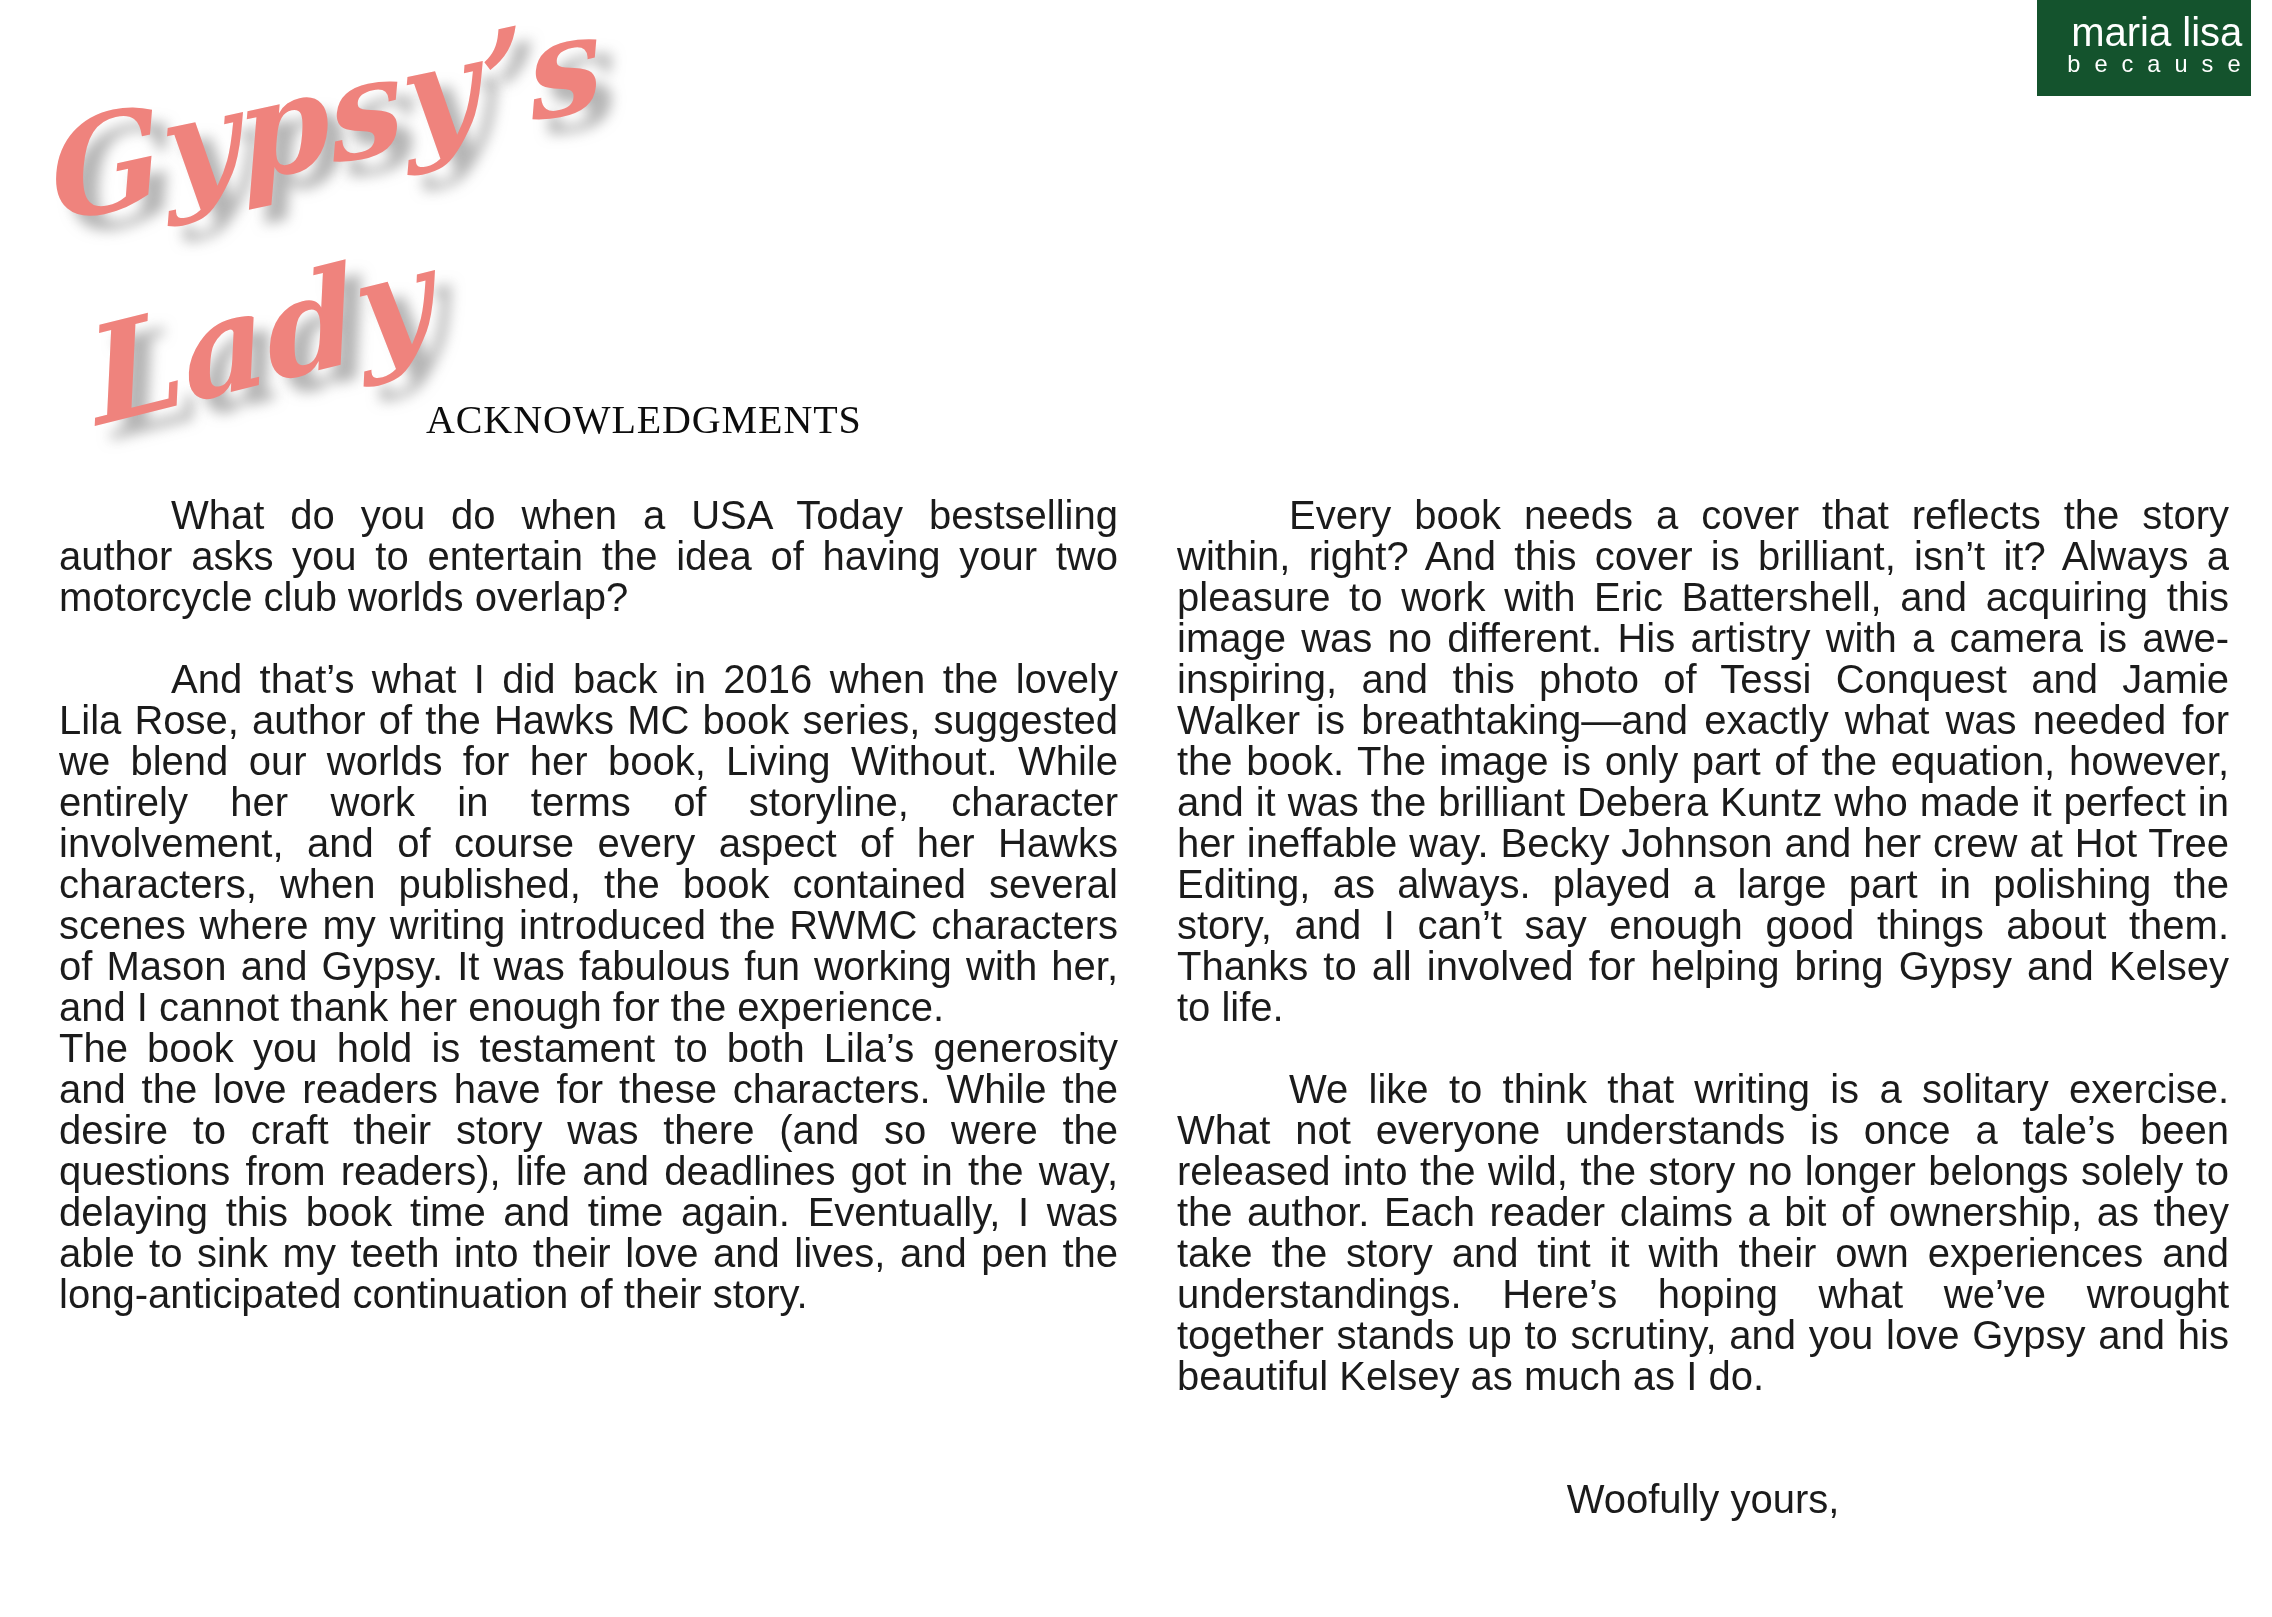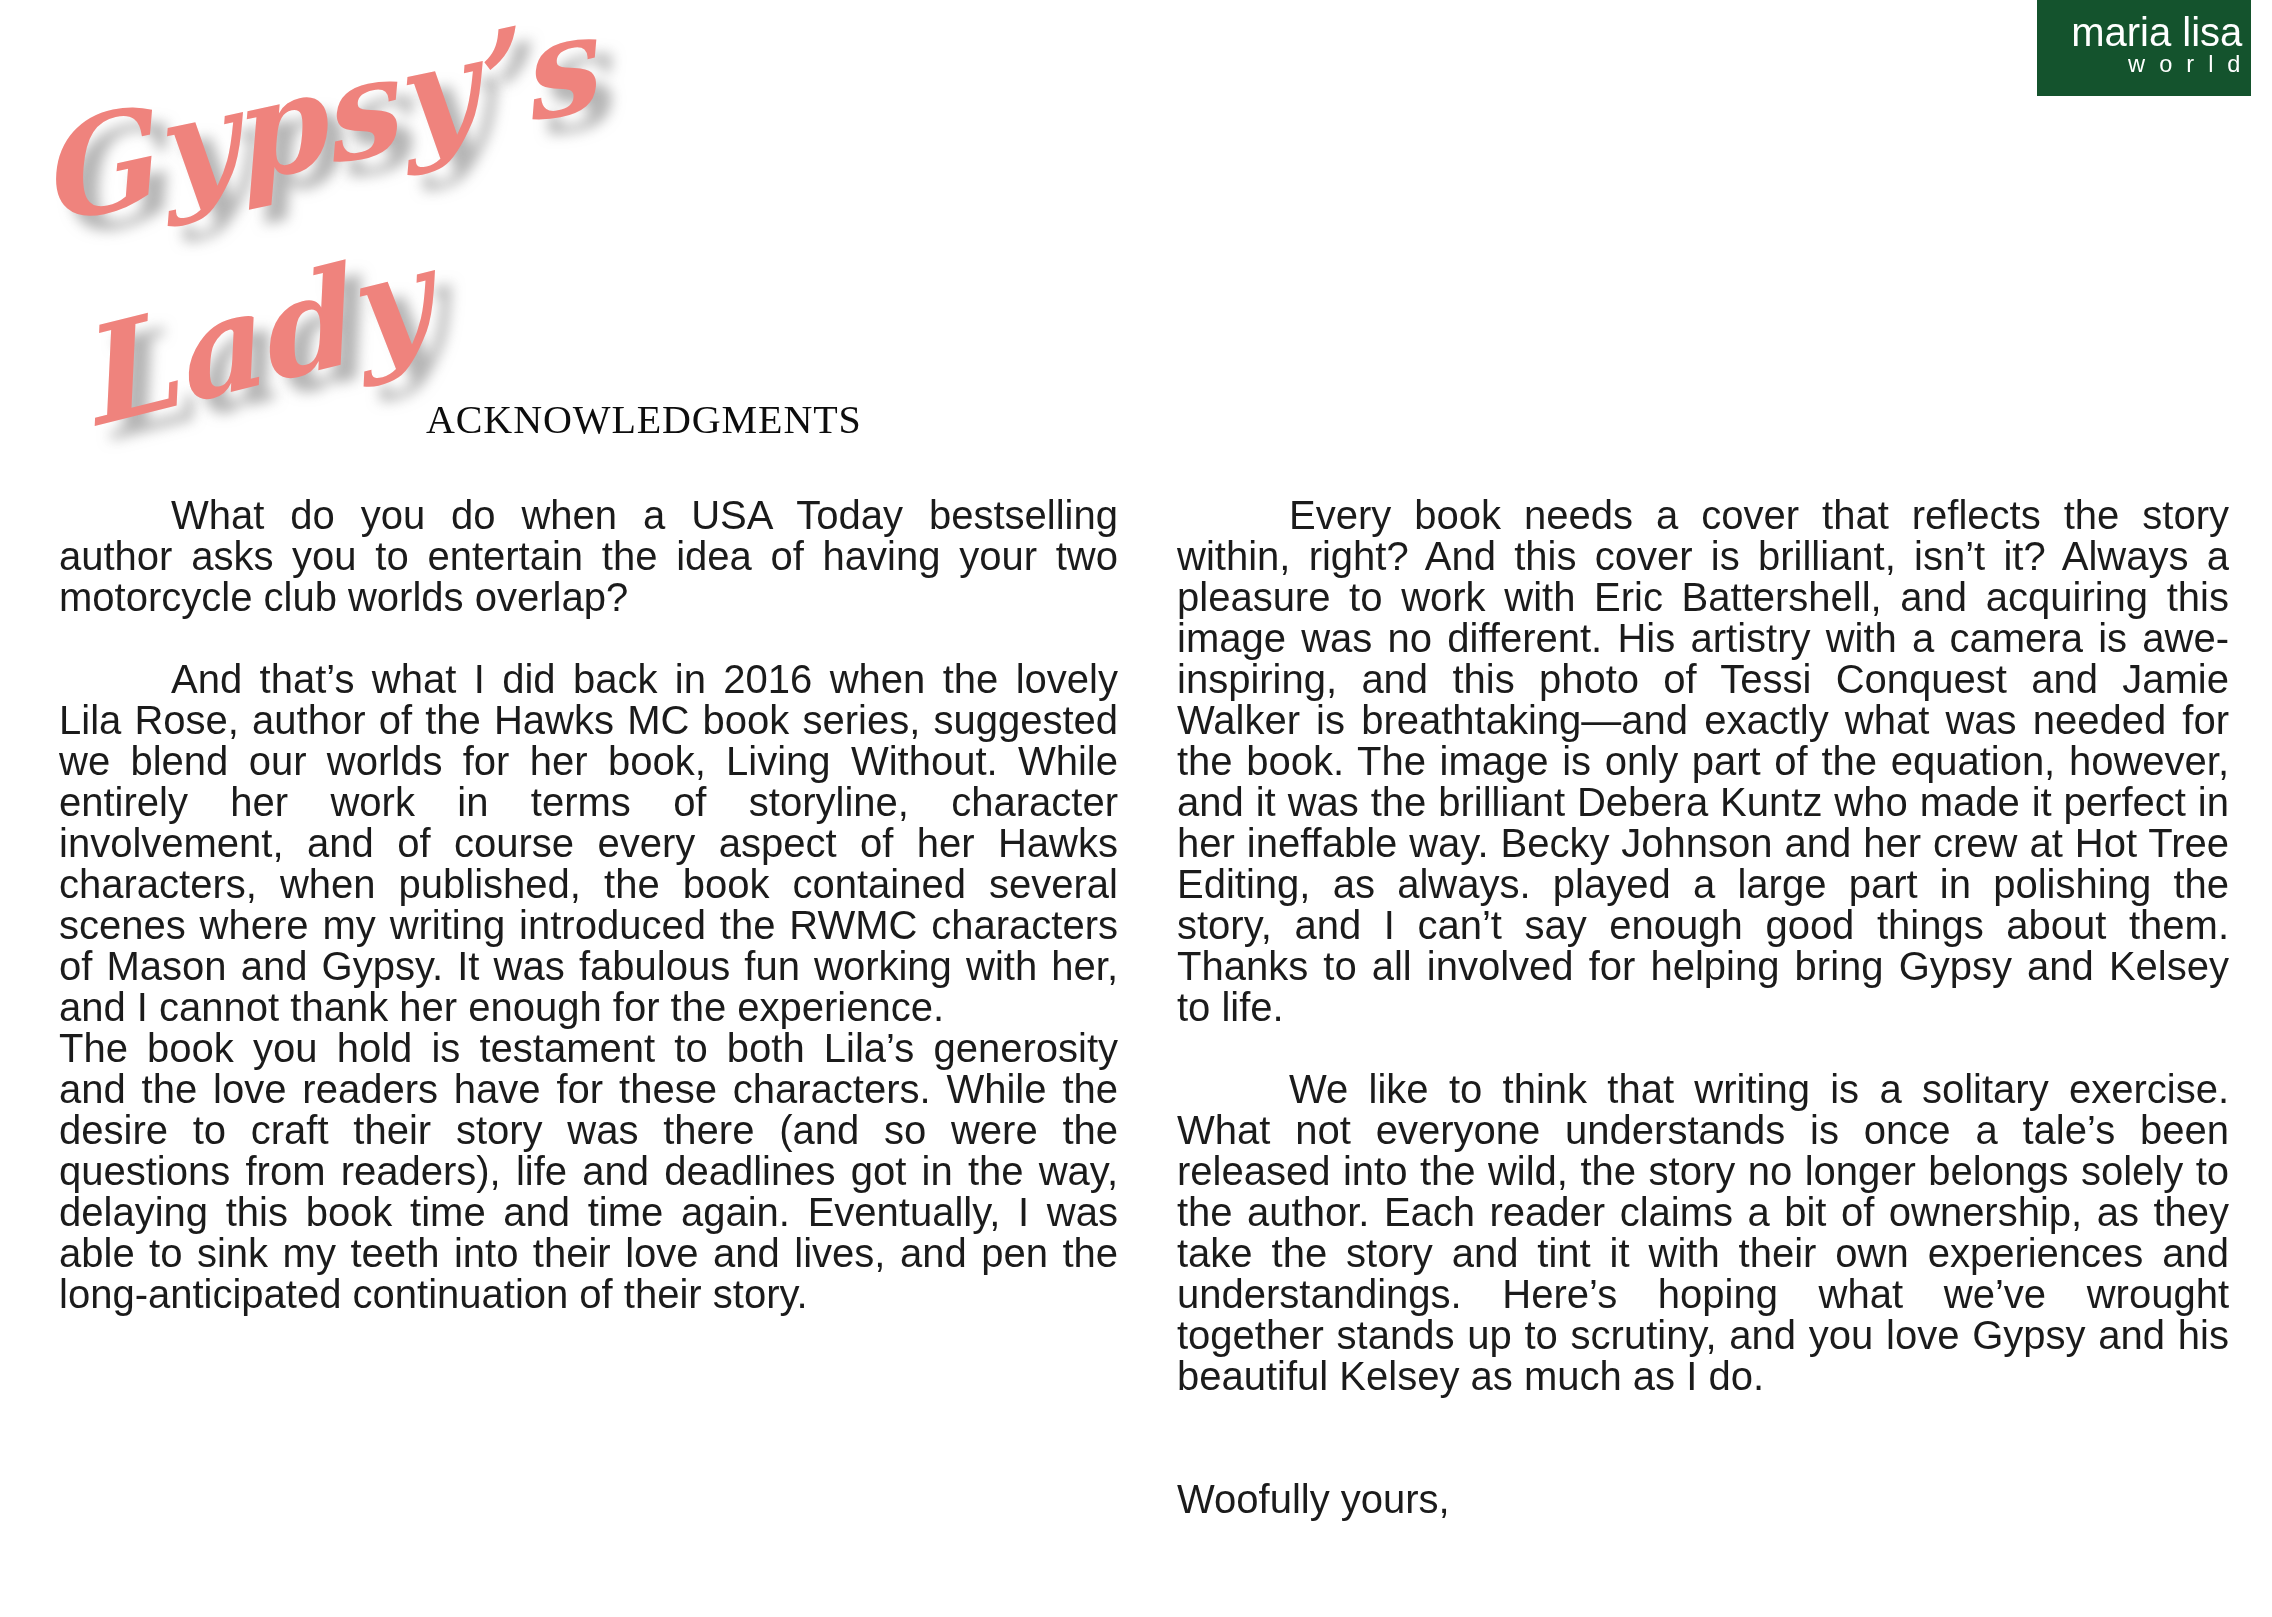--- a/index.html
+++ b/index.html
@@ -83,32 +83,32 @@
   }
   .col-left  { left: 59px;   width: 1059px; }
   .col-right { left: 1177px; width: 1052px; }
 
   .para { margin: 0; }
   .para.indent { text-indent: 112px; }
   .para.gap { margin-top: 41px; }
 
   .signoff {
     margin-top: 82px;
-    text-align: left;
+    text-align: center;
   }
   .signoff p { margin: 0; }
 </style>
 </head>
 <body>
 
 <div class="page">
 
   <div class="brand-badge">
     <div class="brand-line1">maria lisa</div>
-    <div class="brand-line2">world</div>
+    <div class="brand-line2">because</div>
   </div>
 
   <div class="logo">
     <div class="logo-word logo-w1">Gypsy’s</div>
     <div class="logo-word logo-w2">Lady</div>
   </div>
 
   <h1 class="heading">ACKNOWLEDGMENTS</h1>
 
   <div class="col col-left">

